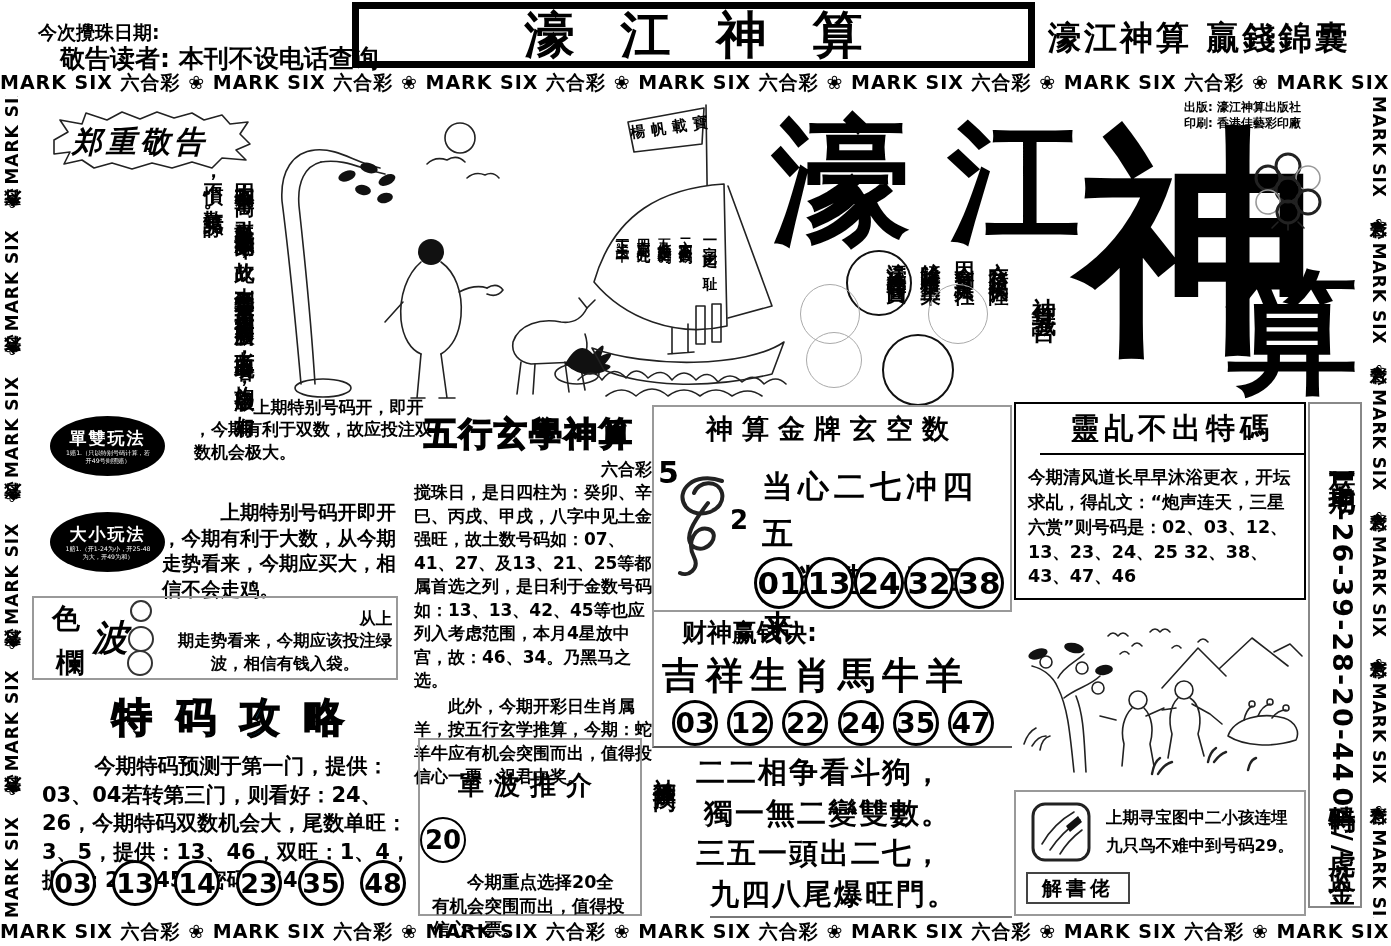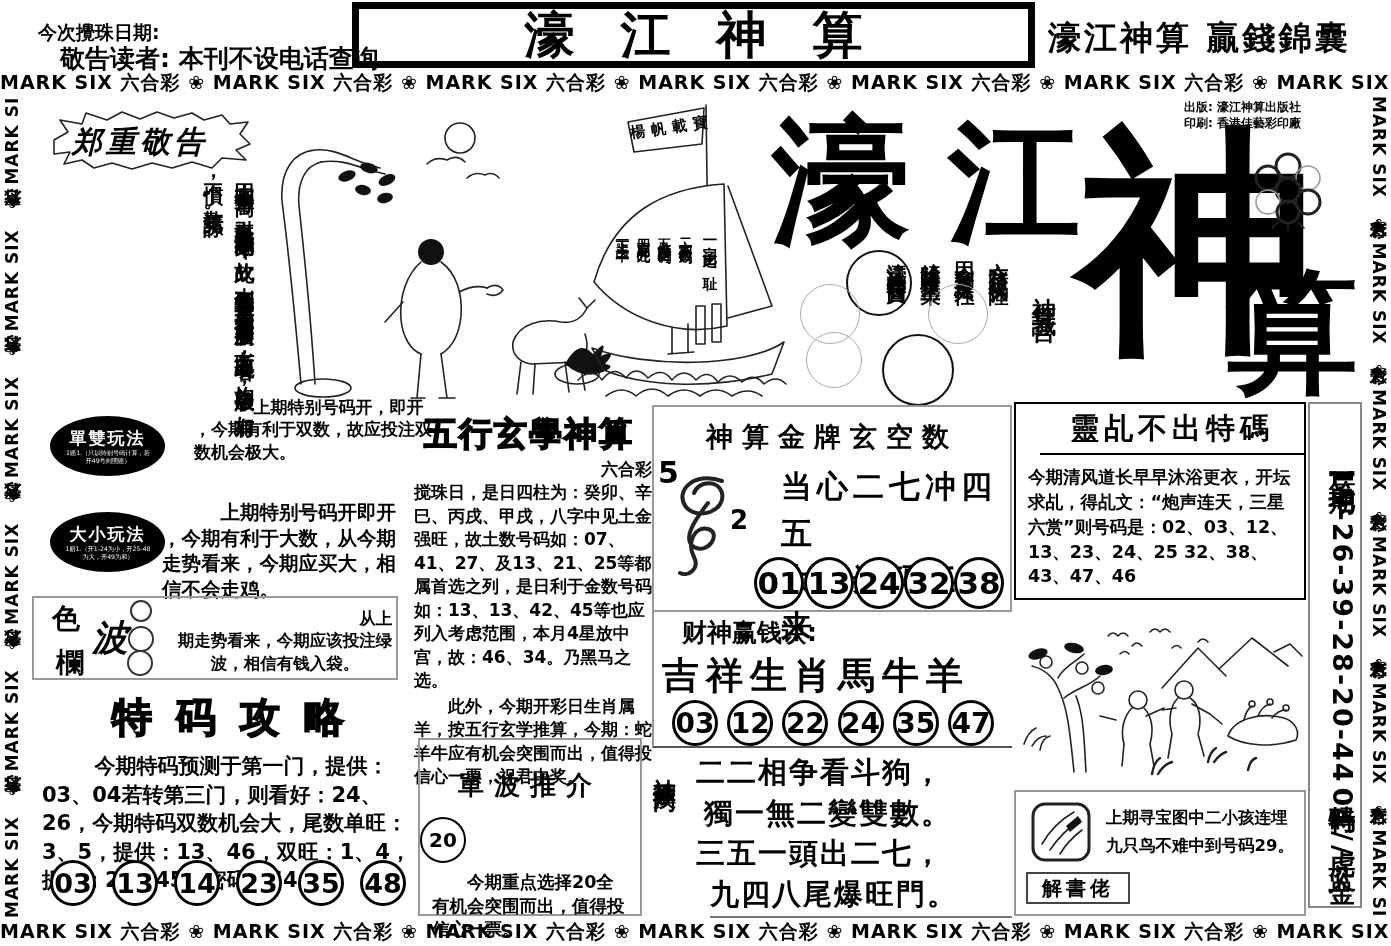--- a/index.html
+++ b/index.html
@@ -73,30 +73,30 @@
               font-family:"DejaVu Serif",serif; }
   .fe-body1 { left:414px; top:458px; width:240px; font-size:17px; font-weight:bold;
               line-height:1.38; text-indent:11em; }
   .fe-body2 { left:414px; width:240px; font-size:17px; font-weight:bold; line-height:1.38;
               text-indent:2em; }
 
   
   .sw-box { left:418px; top:738px; width:224px; height:178px; border:2px solid #999; }
   .sw-title { text-align:center; margin-top:28px; font-size:26px; font-weight:bold;
               letter-spacing:10px; font-family:"DejaVu Serif",serif; }
-  .sw-circ { margin:14px auto 8px; width:46px; height:46px; font-size:20px; border-width:2.5px; }
+  .sw-circ { margin:14px auto 8px; width:46px; height:46px; font-size:26px; border-width:2.5px; }
   .sw-body { padding:0 12px; font-size:17.5px; font-weight:bold; line-height:1.35; text-indent:2em; }
 
   
   .gold-box { left:652px; top:405px; width:360px; height:207px; border:2px solid #999; }
-  .gold-title { text-align:center; margin-top:12px; font-size:27px; font-weight:bold; letter-spacing:9px; }
+  .gold-title { text-align:center; margin-top:4px; font-size:27px; font-weight:bold; letter-spacing:9px; }
   .gold-5 { position:absolute; left:4px; top:48px; font-size:30px; font-weight:bold; }
   .gold-2 { position:absolute; left:76px; top:98px; font-size:26px; font-weight:bold; }
   .gold-lines { position:absolute; left:108px; top:56px; font-size:31px; font-weight:bold;
-                letter-spacing:5px; line-height:1.5;margin-left:19px; }
+                letter-spacing:5px; line-height:1.5; }
   .gold-nums { position:absolute; left:100px; right:6px; top:150px; }
   .gold-nums .circ { width:52px; height:52px; font-size:31px; }
 
   
   .wg-box { left:652px; top:612px; width:360px; height:136px; border-left:2px solid #999;
             border-bottom:2px solid #555; }
   .wg-title { margin:4px 0 0 28px; font-size:25px; font-weight:bold; }
   .wg-line { margin:2px 0 0 8px; font-size:37px; font-weight:bold; letter-spacing:7px;
              font-family:"DejaVu Serif",serif; }
   .wg-nums { position:absolute; left:18px; right:18px; top:88px; }

